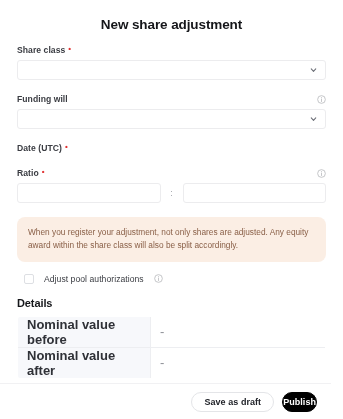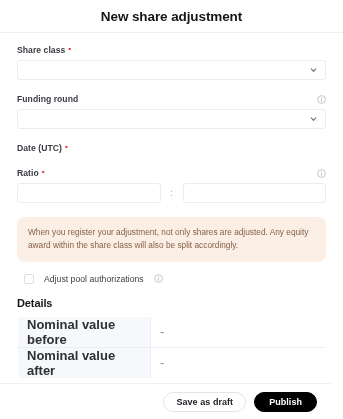--- a/index.html
+++ b/index.html
@@ -27,20 +27,21 @@
   }
 
   
   .modal-header {
     height: 33px;
     display: flex;
     align-items: center;
     justify-content: center;
     border-bottom: 1px solid #f0f0f2;
     background: #ffffff;
+    margin-top: 8px;
   }
   .modal-title {
     font-size: 13.5px;
     font-weight: 700;
     letter-spacing: -0.1px;
     color: #15161a;
   }
 
   
   .modal-body {
@@ -230,21 +231,21 @@
   }
   .btn-secondary {
     background: #ffffff;
     border: 1px solid #e4e5e8;
     color: #22242a;
   }
   .btn-primary {
     background: #000000;
     border: 1px solid #000000;
     color: #ffffff;
-    padding: 0 14px;
+    padding: 0 0;
   }
 </style>
 </head>
 <body>
 
 <div class="modal">
 
   <div class="modal-header">
     <div class="modal-title">New share adjustment</div>
   </div>
@@ -264,21 +265,21 @@
           <svg width="9" height="9" viewBox="0 0 12 12" fill="none" stroke="#6b6e76" stroke-width="1.4" stroke-linecap="round" stroke-linejoin="round">
               <path d="M3 4.5 L6 7.8 L9 4.5"></path>
             </svg>
         </span>
       </div>
     </div>
 
     <div class="field">
       <div class="field-label-row">
         <div class="field-label">
-          <span>Funding round</span>
+          <span>Funding will</span>
         </div>
         <span class="info-icon">
           <svg viewBox="0 0 14 14" fill="none" stroke="#6b6e76" stroke-width="1.1">
               <circle cx="7" cy="7" r="6"></circle>
               <path d="M7 6.2v4" stroke-linecap="round"></path>
               <circle cx="7" cy="3.9" r="0.75" fill="#6b6e76" stroke="none"></circle>
             </svg>
         </span>
       </div>
       <div class="control">

